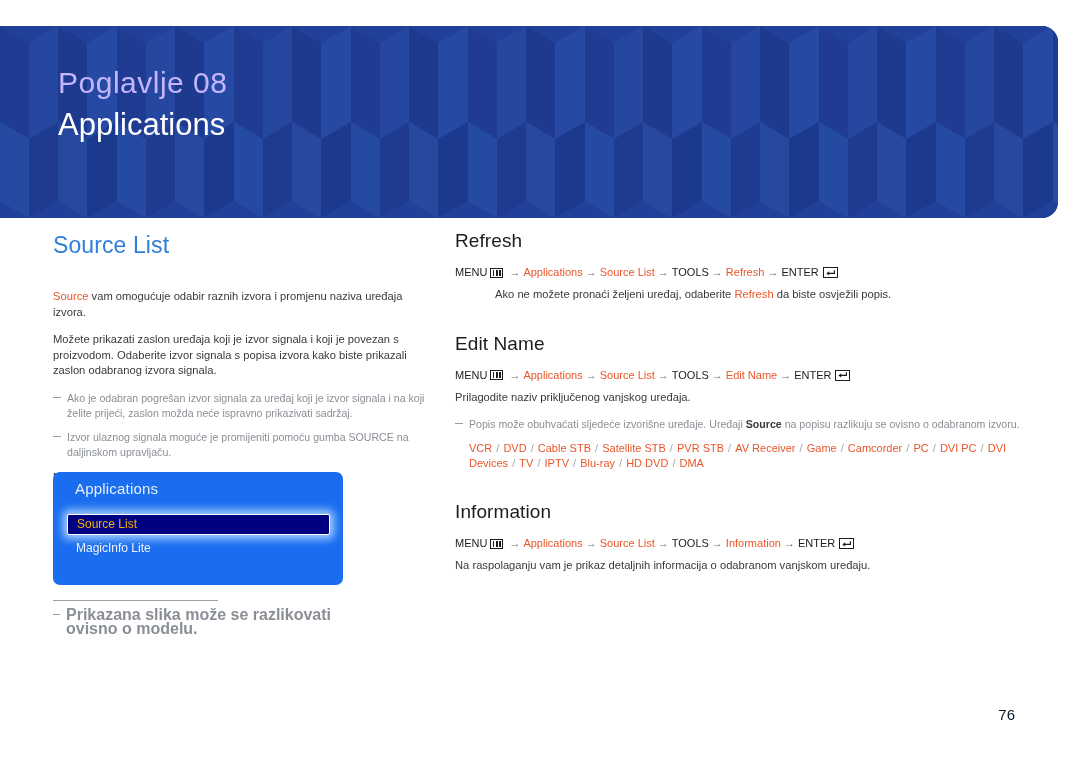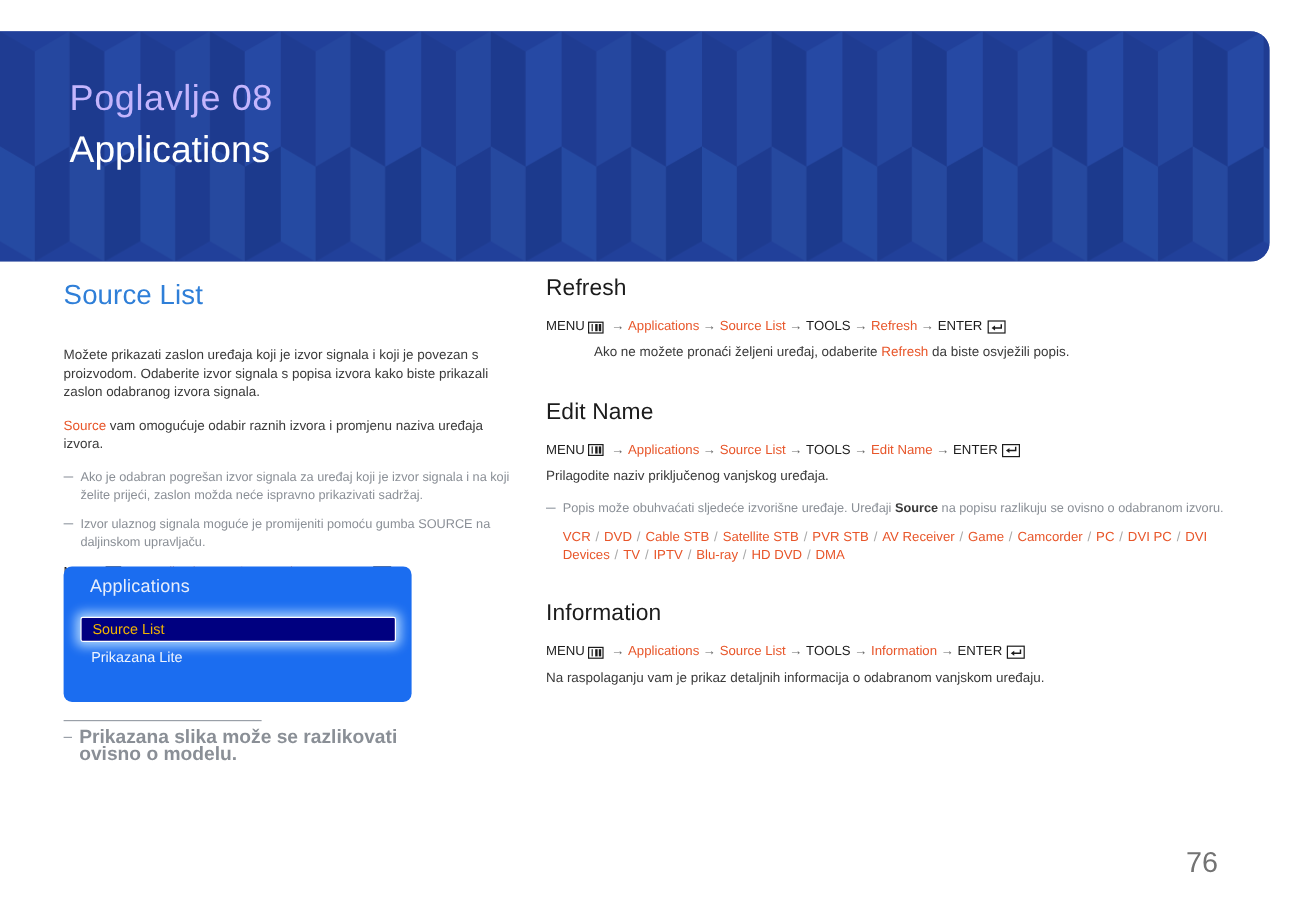--- a/index.html
+++ b/index.html
@@ -255,22 +255,22 @@
   }
   .device-list .sep { color: #a8a8a8; padding: 0 1px; }
 
   
   .page-number {
     position: absolute;
     left: 0;
     top: 706px;
     width: 1015px;
     text-align: right;
-    font-size: 24px;
-    color: #737373;
+    font-size: 15px;
+    color: #0f172a;
   }
 </style>
 </head>
 <body>
 
 <div class="banner">
   <svg class="banner-pattern" width="1058" height="192" viewBox="0 0 1058 192" preserveAspectRatio="none">
     <defs>
       <pattern id="cubes" width="117" height="192" patternUnits="userSpaceOnUse">
         <rect width="117" height="192" fill="#21409a"></rect>
@@ -289,25 +289,25 @@
   <div class="banner-title-wrap">
     <div class="banner-chapter">Poglavlje 08</div>
     <div class="banner-name">Applications</div>
   </div>
 </div>
 
 <div class="col-left">
 
   <h1 class="section-title">Source List</h1>
 
-  <p class="body-text">Možete prikazati zaslon uređaja koji je izvor signala i koji je povezan s proizvodom. Odaberite izvor signala s popisa izvora kako biste prikazali zaslon odabranog izvora signala.</p>
-
   <p class="body-text">
     <span class="accent">Source</span><span> vam omogućuje odabir raznih izvora i promjenu naziva uređaja izvora.</span>
   </p>
+
+  <p class="body-text">Možete prikazati zaslon uređaja koji je izvor signala i koji je povezan s proizvodom. Odaberite izvor signala s popisa izvora kako biste prikazali zaslon odabranog izvora signala.</p>
 
   <p class="note">Ako je odabran pogrešan izvor signala za uređaj koji je izvor signala i na koji želite prijeći, zaslon možda neće ispravno prikazivati sadržaj.</p>
   <p class="note">Izvor ulaznog signala moguće je promijeniti pomoću gumba SOURCE na daljinskom upravljaču.</p>
 
   <p class="menu-path">
     <span class="tok-plain">MENU</span>
     <span class="icon-menu"><i></i><i></i><i></i></span>
     <span class="arrow">→</span>
     <span class="tok-accent">Applications</span>
     <span class="arrow">→</span>
@@ -321,21 +321,21 @@
         </svg>
     </span>
   </p>
 </div>
 
 <div class="tv-box">
   <div class="tv-box-title">Applications</div>
   <div class="tv-row-selected">
     <span>Source List</span>
   </div>
-  <div class="tv-row">Prikazana Lite</div>
+  <div class="tv-row">MagicInfo Lite</div>
 </div>
 
 <div class="footnote-wrap">
   <div class="footnote-rule"></div>
   <div class="footnote">Prikazana slika može se razlikovati ovisno o modelu.</div>
 </div>
 
 <div class="col-right">
 
   <h2 class="sub-title">Refresh</h2>

